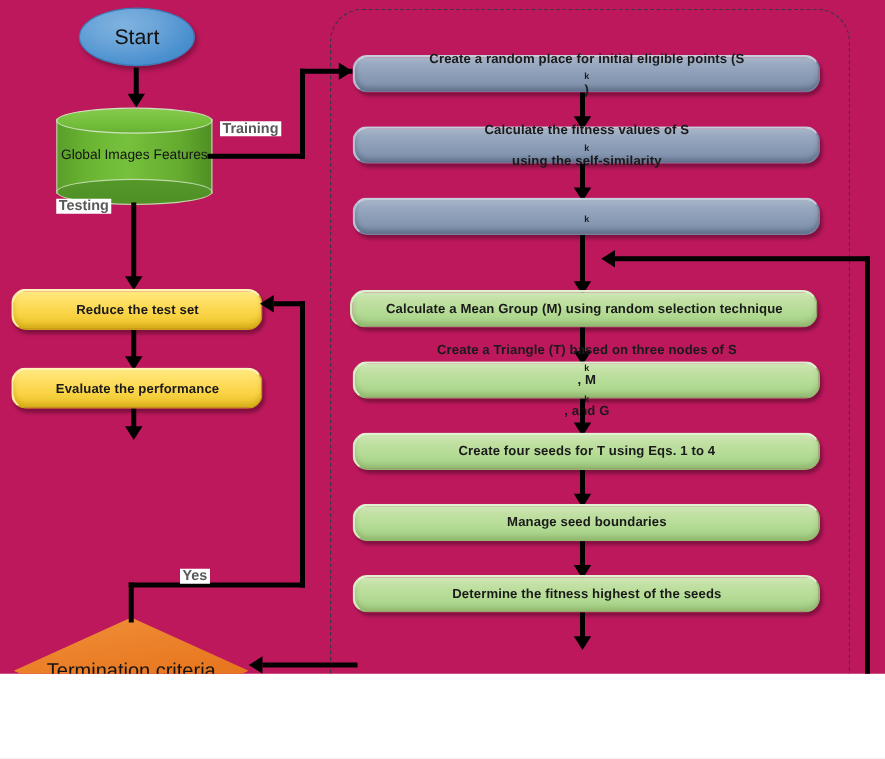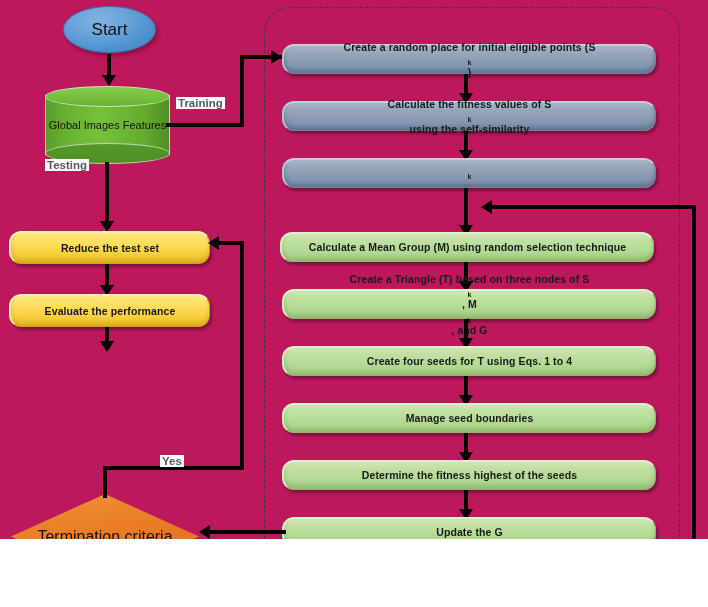--- a/index.html
+++ b/index.html
@@ -161,21 +161,21 @@
       <span>Termination</span>
       <span>criteria</span>
     </div>
   </div>
 
   <div class="ln lnv" style="left:103px;top:466px;height:32px;"></div>
   <div class="ln lnh" style="left:103px;top:466px;width:141px;"></div>
   <div class="ln lnv" style="left:240px;top:241px;height:229px;"></div>
   <div class="ln lnh" style="left:219px;top:241px;width:25px;"></div>
   <div class="ah ah-left" style="left:208px;top:236px;"></div>
-  <div class="edgelbl" style="left:160px;top:455px;">Yes</div>
+  <div class="edgelbl" style="left:144px;top:455px;">Yes</div>
 
   <div class="ln lnv" style="left:103px;top:577px;height:18px;"></div>
   <div class="ln lnh" style="left:103px;top:591px;width:593px;"></div>
   <div class="ln lnv" style="left:692px;top:205px;height:390px;"></div>
   <div class="ln lnh" style="left:492px;top:205px;width:204px;"></div>
   <div class="ah ah-left" style="left:481px;top:200px;"></div>
   <div class="edgelbl" style="left:165px;top:606px;">No</div>
 
   <div class="node proc blue" style="left:282px;top:44px;width:374px;height:30px;">
     <span><span>Create a random place for initial eligible points (S</span><sub>k</sub><span>)</span></span>
@@ -218,20 +218,17 @@
   </div>
   <div class="ln lnv" style="left:464px;top:433px;height:22px;"></div>
   <div class="ah ah-down" style="left:459px;top:452px;"></div>
 
   <div class="node proc green" style="left:282px;top:460px;width:374px;height:30px;">
     <span>Determine the fitness highest of the seeds</span>
   </div>
   <div class="ln lnv" style="left:464px;top:490px;height:22px;"></div>
   <div class="ah ah-down" style="left:459px;top:509px;"></div>
 
-  <div class="node proc green" style="left:282px;top:517px;width:374px;height:30px;">
-    <span>Update the G</span>
-  </div>
 
   <div class="ln lnh" style="left:210px;top:530px;width:76px;"></div>
   <div class="ah ah-left" style="left:199px;top:525px;"></div>
 
 </div>
 
 </body></html>

